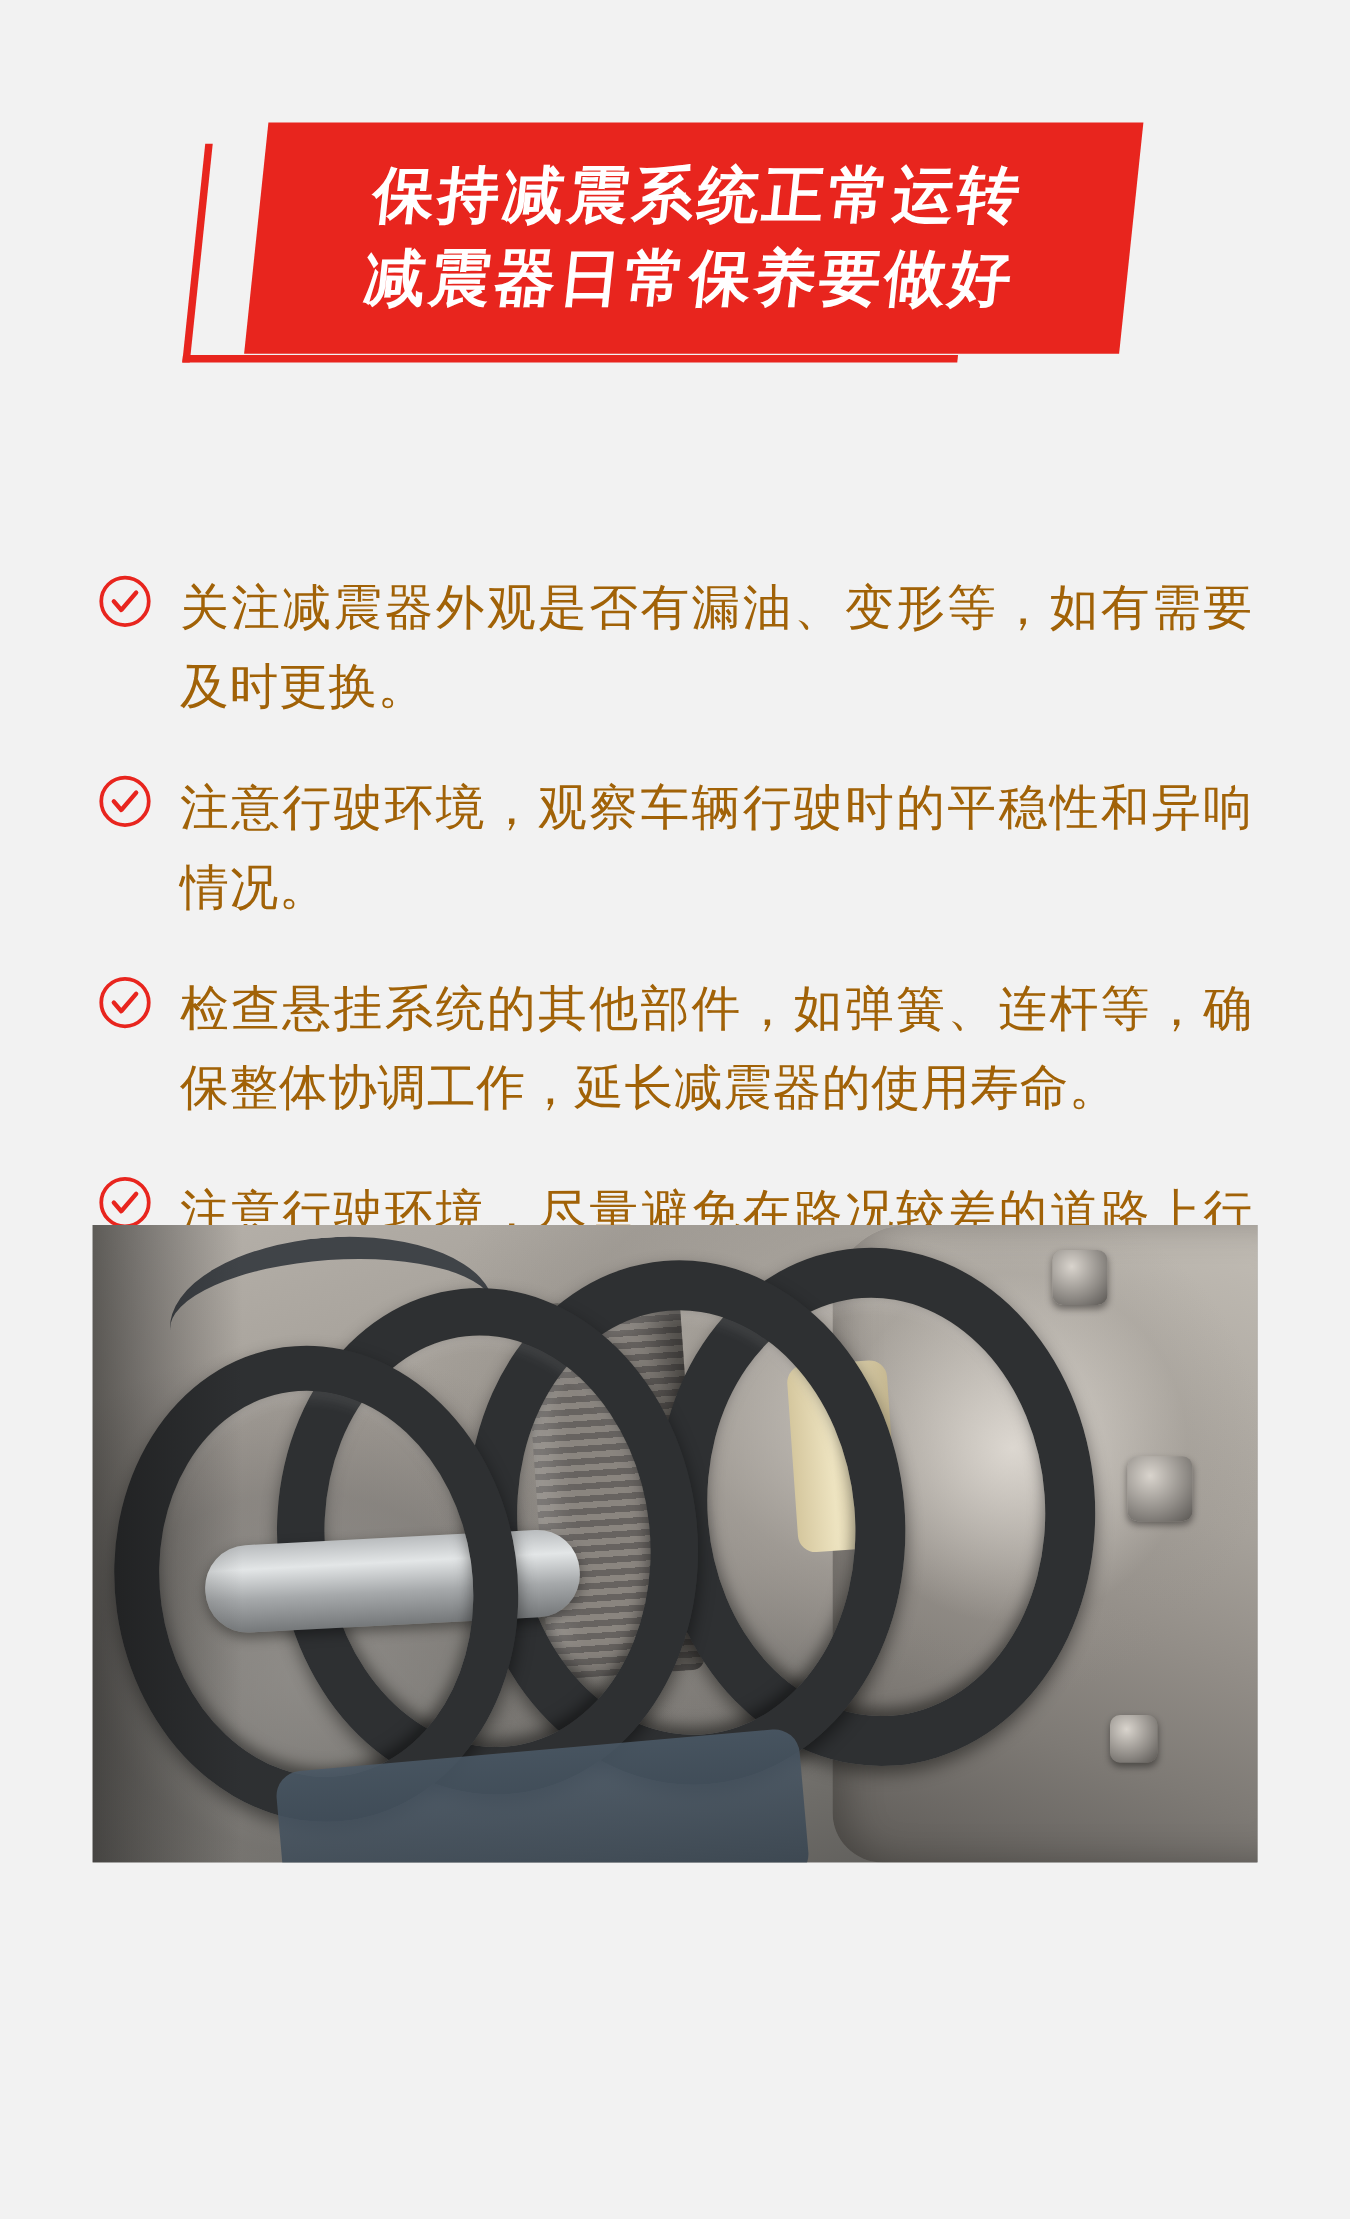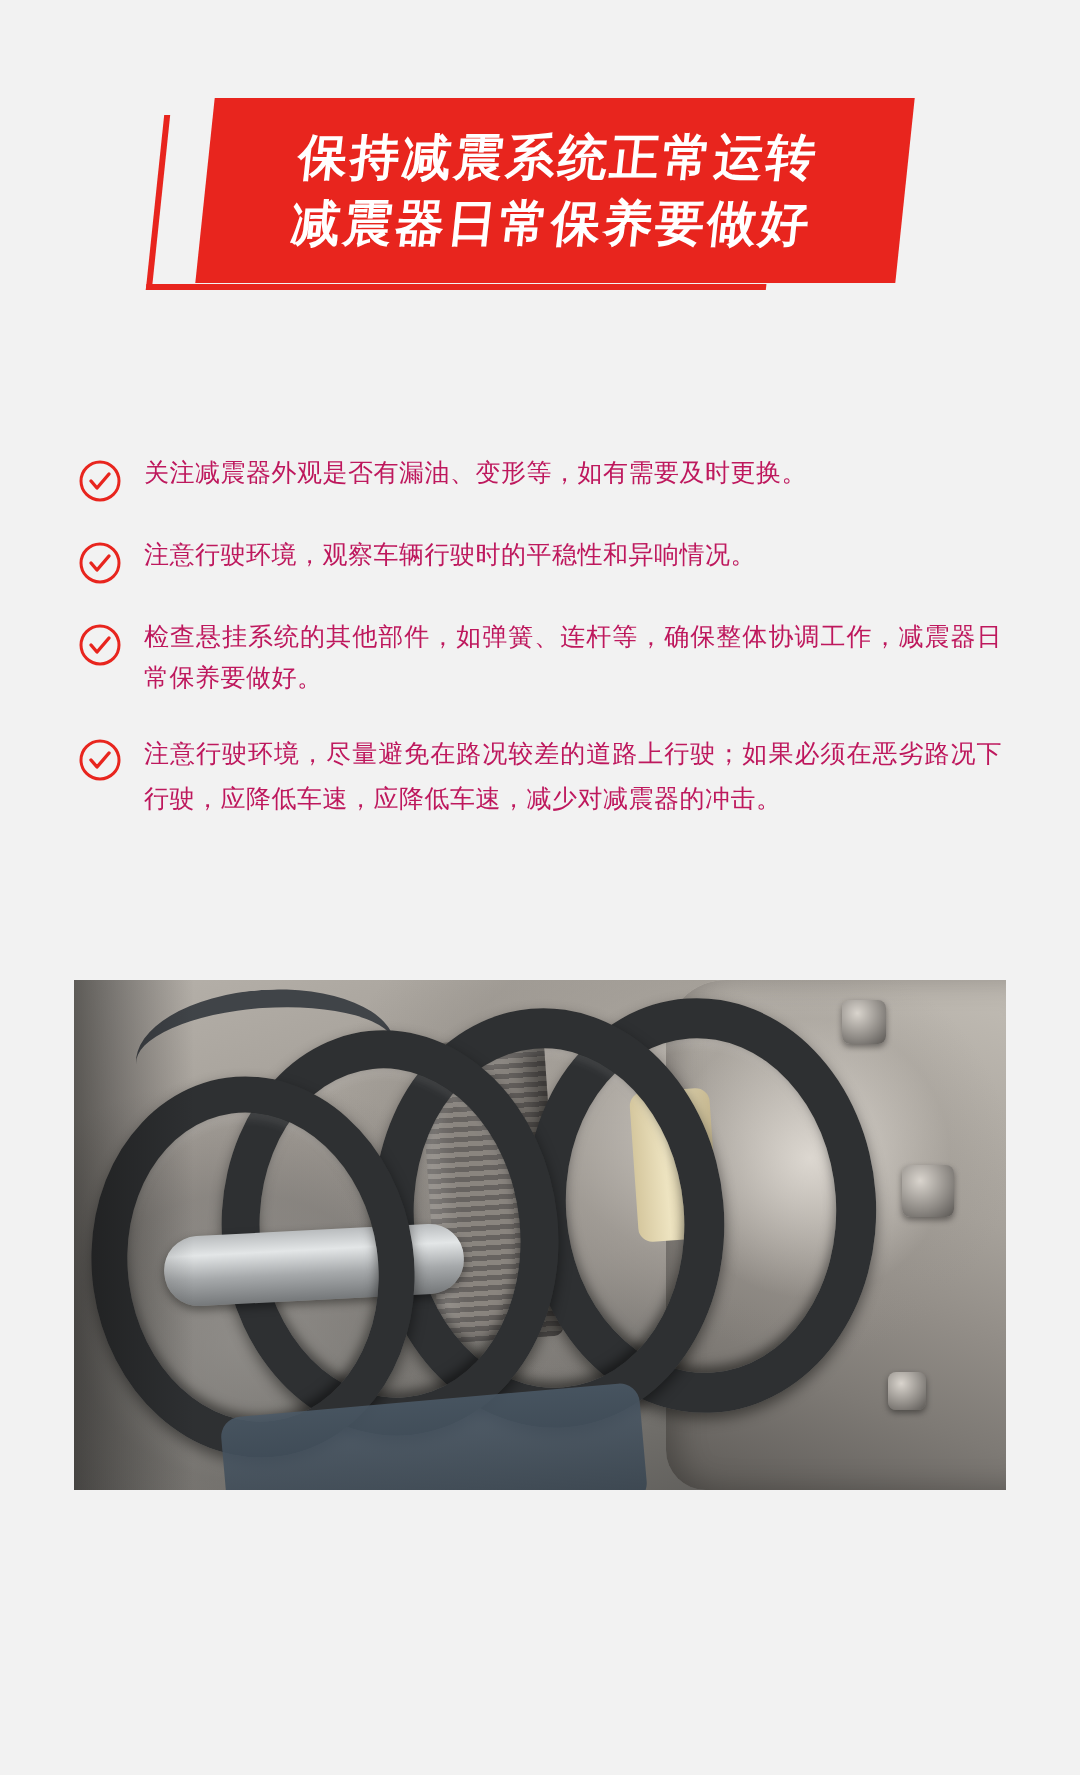--- a/index.html
+++ b/index.html
@@ -97,25 +97,25 @@
     margin-top: 4px;
     margin-right: 22px;
   }
 
   .check-icon svg {
     display: block;
   }
 
   .item-text {
     flex: 1 1 auto;
-    color: #be185d;
-    font-size: 25px;
+    color: #a16207;
+    font-size: 39px;
     line-height: 1.78;
     letter-spacing: 0.5px;
-    font-family: Liberation Mono, monospace;
+    font-family: Liberation Serif, serif;
     text-align: justify;
   }
 
   .item-text.tight {
     line-height: 1.62;
   }
 
   
   .photo-wrap {
     position: absolute;
@@ -284,21 +284,21 @@
       <span class="item-text tight">注意行驶环境，观察车辆行驶时的平稳性和异响情况。</span>
     </div>
 
     <div class="list-item">
       <span class="check-icon">
         <svg width="44" height="44" viewBox="0 0 44 44">
           <circle cx="22" cy="22" r="19" fill="none" stroke="#e8251e" stroke-width="3"></circle>
           <polyline points="13,22 19,29 31,15" fill="none" stroke="#e8251e" stroke-width="3.4" stroke-linecap="round" stroke-linejoin="round"></polyline>
         </svg>
       </span>
-      <span class="item-text tight">检查悬挂系统的其他部件，如弹簧、连杆等，确保整体协调工作，减震器日常保养要做好。</span>
+      <span class="item-text tight">检查悬挂系统的其他部件，如弹簧、连杆等，确保整体协调工作，延长减震器的使用寿命。</span>
     </div>
 
     <div class="list-item">
       <span class="check-icon">
         <svg width="44" height="44" viewBox="0 0 44 44">
           <circle cx="22" cy="22" r="19" fill="none" stroke="#e8251e" stroke-width="3"></circle>
           <polyline points="13,22 19,29 31,15" fill="none" stroke="#e8251e" stroke-width="3.4" stroke-linecap="round" stroke-linejoin="round"></polyline>
         </svg>
       </span>
       <span class="item-text">注意行驶环境，尽量避免在路况较差的道路上行驶；如果必须在恶劣路况下行驶，应降低车速，应降低车速，减少对减震器的冲击。</span>

